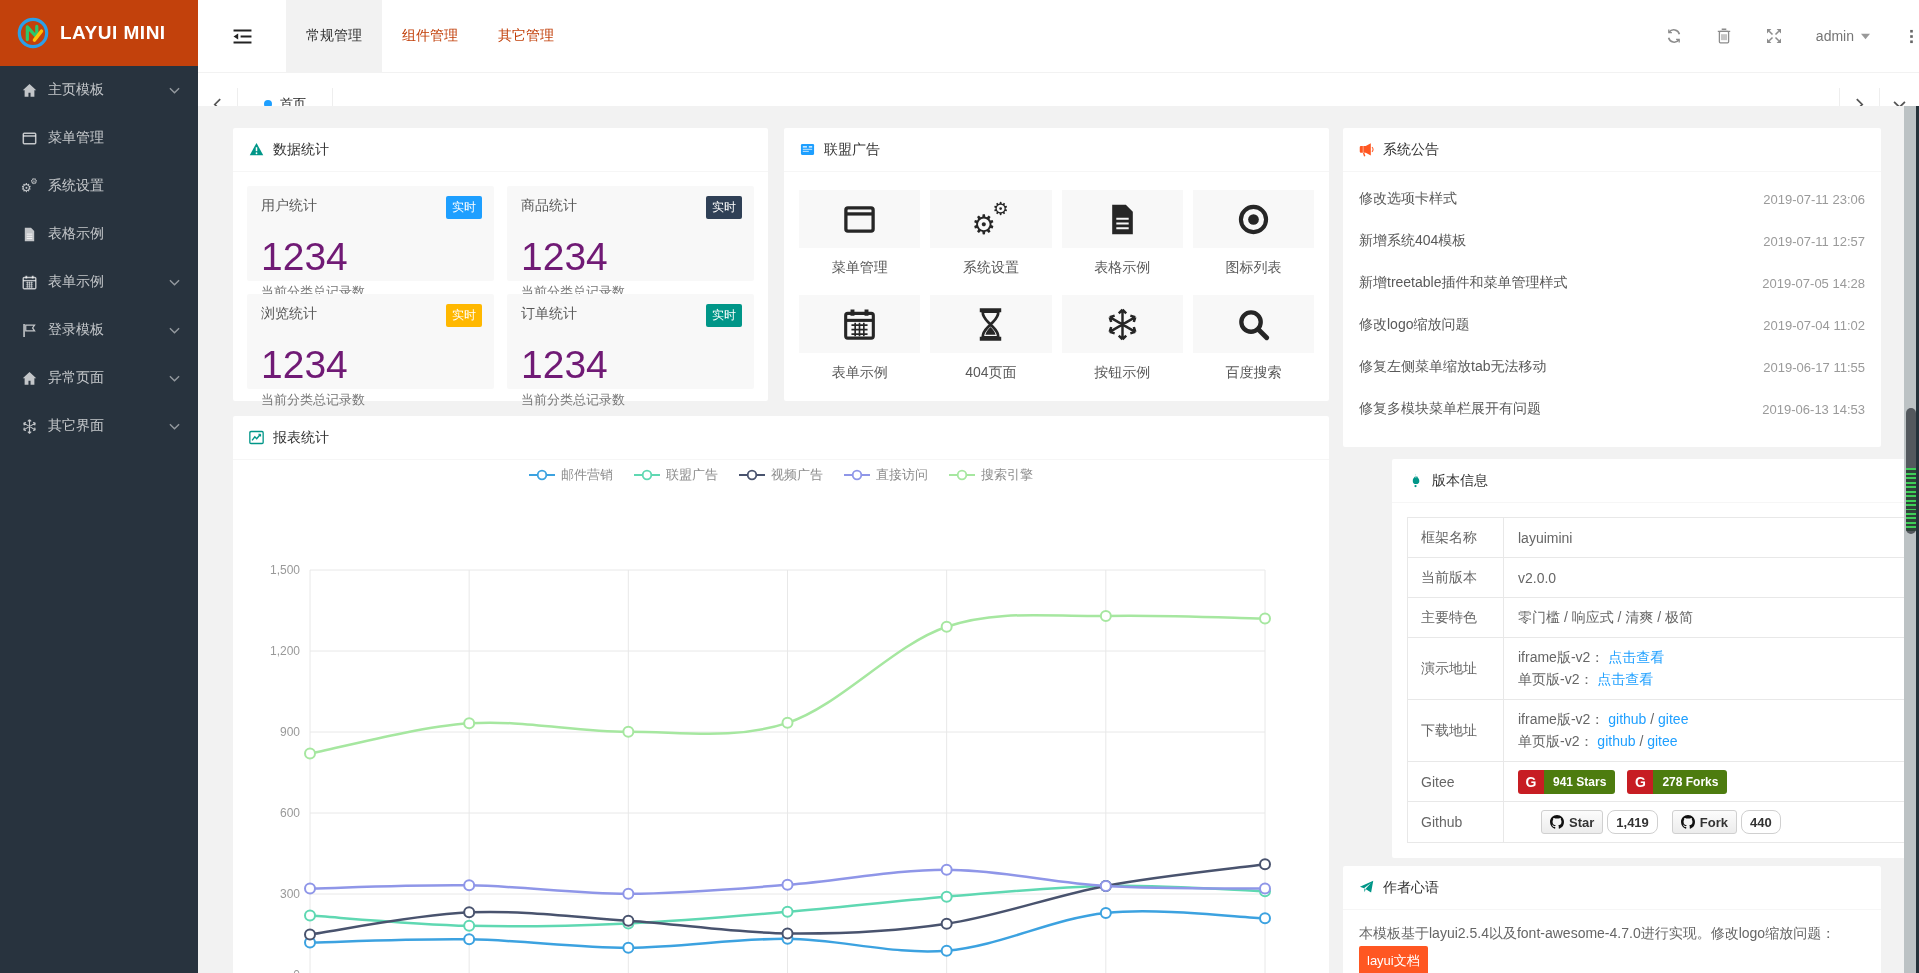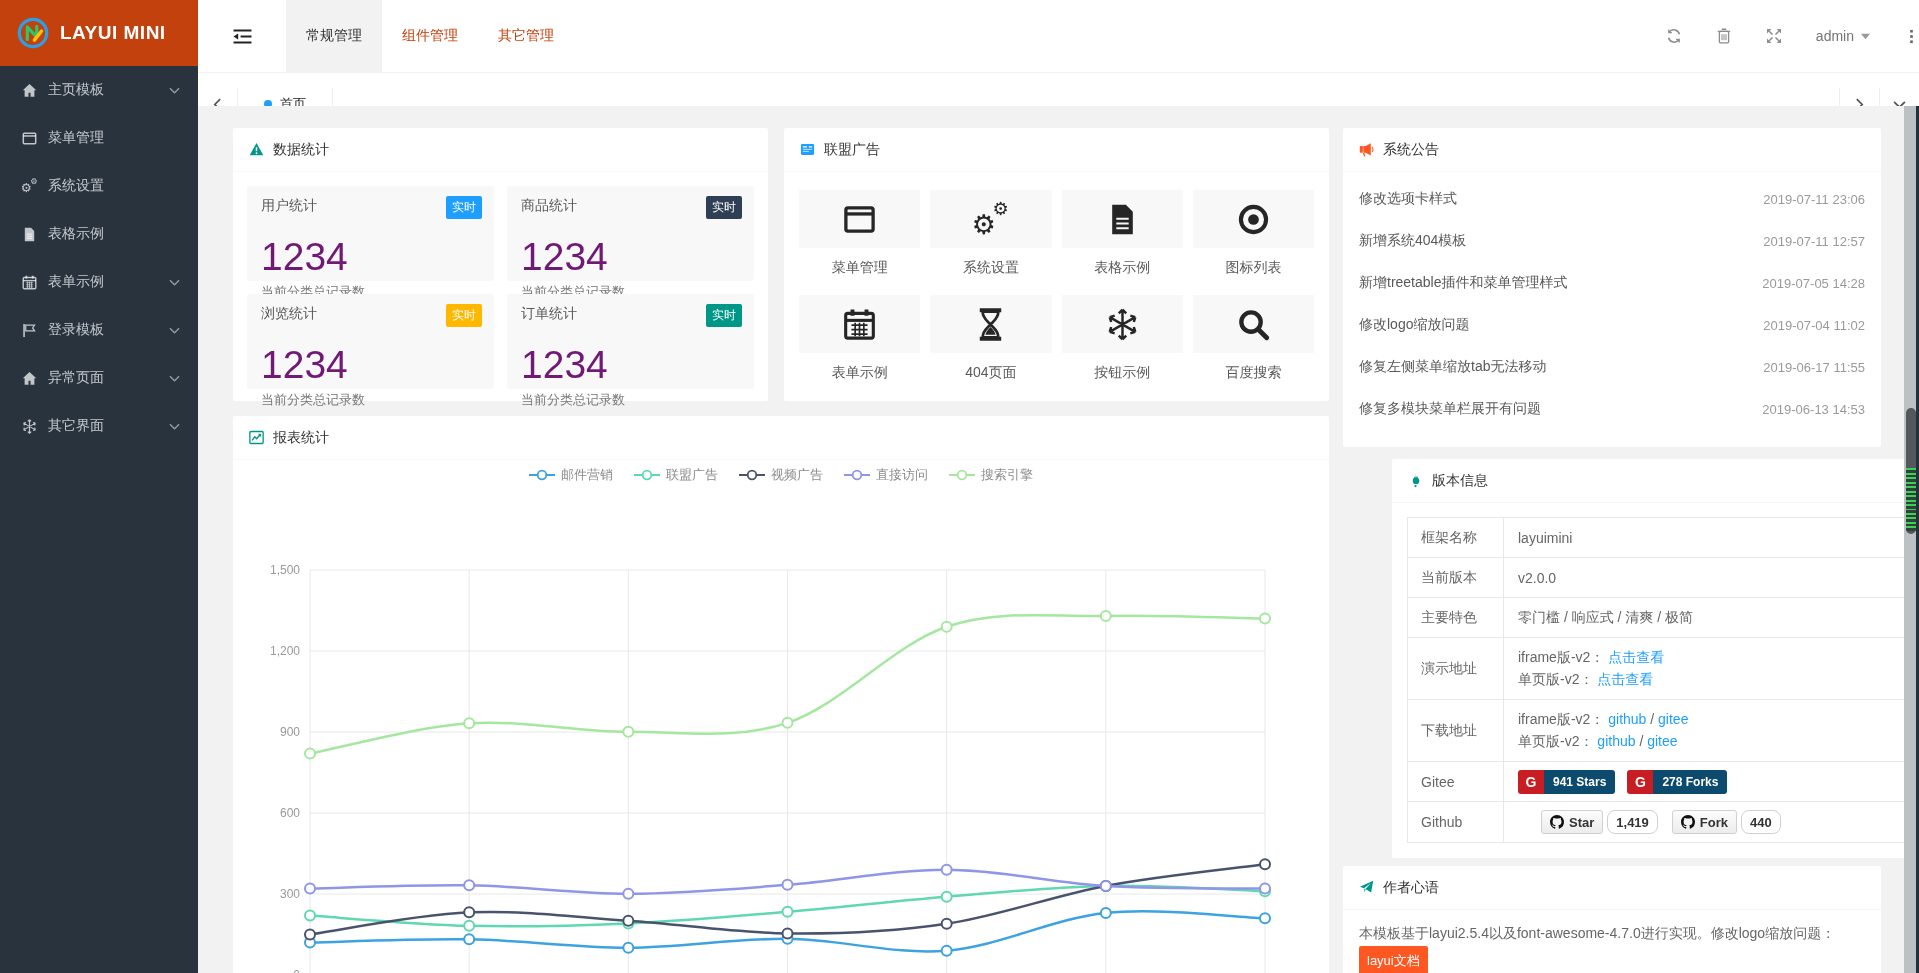--- a/index.html
+++ b/index.html
@@ -94,21 +94,21 @@
   .vlabel { width:96px; border-right:1px solid #e8e8e8; display:flex; align-items:center;
     padding-left:13px; font-size:14px; color:#666; flex-shrink:0; }
   .vval { flex:1; display:flex; flex-direction:column; justify-content:center; padding-left:14px;
     font-size:14px; color:#666; gap:4px; }
   .vrow.h40 { height:40px; } .vrow.h62 { height:62px; }
   .vlink { color:#1E9FFF; text-decoration:none; cursor:pointer; }
   .gitee-badges { display:flex; gap:12px; }
   .gbadge { display:flex; align-items:stretch; height:24px; border-radius:3px; overflow:hidden; cursor:pointer; }
   .gbadge .gb-g { width:26px; background:#c71d23; color:#fff; font-weight:bold; font-size:14px;
     display:flex; align-items:center; justify-content:center; }
-  .gbadge .gb-t { background:#0c4a6e; color:#fff; font-size:12px; font-weight:bold;
+  .gbadge .gb-t { background:#4d7c0f; color:#fff; font-size:12px; font-weight:bold;
     display:flex; align-items:center; padding:0 9px; }
   .github-badges { display:flex; gap:14px;margin-left:23px; }
   .ghgroup { display:flex; align-items:center; gap:4px; }
   .ghbtn { display:flex; align-items:center; gap:5px; border:1px solid #d0d0d0; border-radius:3px;
     background:linear-gradient(#fcfcfc,#ececec); padding:2px 8px; font-size:13px; font-weight:bold;
     color:#333; cursor:pointer; height:24px; }
   .ghbtn .icon { font-size:14px; color:#111; }
   .ghcount { border:1px solid #d0d0d0; border-radius:8px; background:#fff; padding:2px 8px;
     font-size:13px; font-weight:bold; color:#333; height:24px; display:flex; align-items:center; cursor:pointer; }
 

